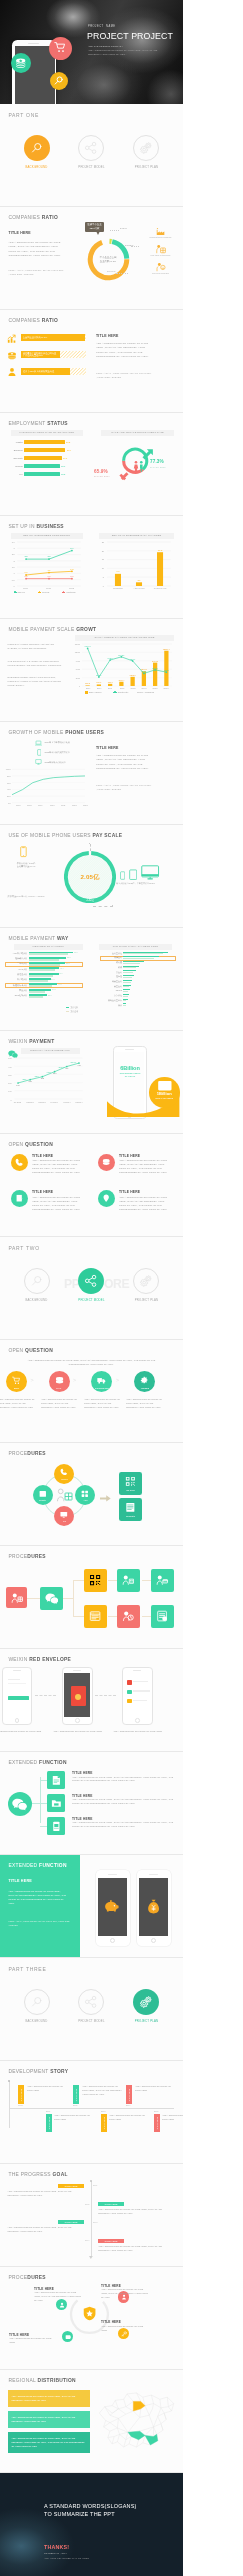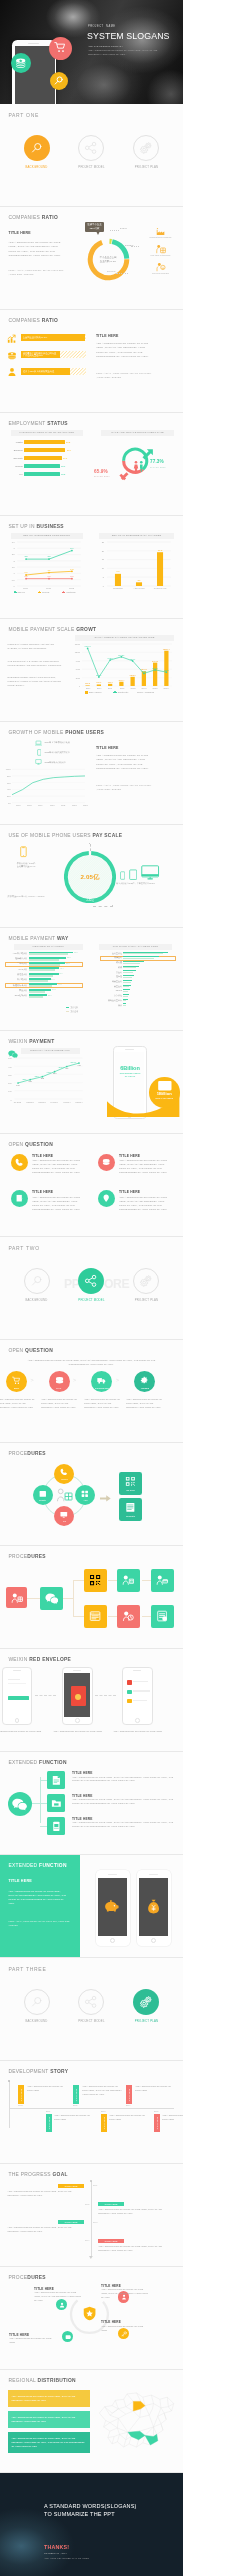--- a/index.html
+++ b/index.html
@@ -47,21 +47,21 @@
   </svg>
 
   <div class="abs" style="left:50px;top:72px;width:18.3px;height:18.3px;border-radius:50%;background:#f5b518"></div>
   <svg class="abs" viewBox="0 0 24 24" style="left:53px;top:75px;width:11.4px;height:11.4px;fill:none;stroke:#fff;stroke-width:2.1;stroke-linecap:round">
     <circle cx="14" cy="9.4" r="5.3"></circle>
       <path d="M10.1 13.4L4.6 19"></path>
   </svg>
   <div class="abs" style="left:88px;top:25px;font-size:2.6px;letter-spacing:0.5px;color:#d4d4d4">
     <span>PROJECT</span>&nbsp;&nbsp;<span>NAME</span>
   </div>
-  <div class="abs" style="left:87px;top:30.5px;font-size:8.8px;letter-spacing:0.1px;color:#fff;font-weight:400">SYSTEM SLOGANS</div>
+  <div class="abs" style="left:87px;top:30.5px;font-size:8.8px;letter-spacing:0.1px;color:#fff;font-weight:400">PROJECT PROJECT</div>
   <div class="abs" style="left:88px;top:45px;font-size:2.1px;letter-spacing:0.2px;color:#c9c9c9">ADD THE PROJECT SUMMARY</div>
   <div class="abs" style="left:88px;top:49px;width:82px;font-size:2.1px;letter-spacing:0.1px;line-height:1.7;color:#a5a5a5">ADD A DESCRIPTION OR PROOF OF TITLE HERE , EXPLAIN AND REPLENISH YOUR POINT OF VIEW .</div>
 </div>
 <div class="slide">
     <div class="h" style="color:#9a9a9a;letter-spacing:0.7px;font-size:5px">PART ONE</div>
     <div class="abs" style="left:23.6px;top:30.5px;width:26px;height:26px;border-radius:50%;background:#f9a825;border:none;display:flex;align-items:center;justify-content:center">
       <svg viewBox="0 0 24 24" style="width:13.7px;height:13.7px;fill:none;stroke:#ffffff;stroke-width:1.6;stroke-linecap:round">
         <circle cx="13.6" cy="9.8" r="5.4"></circle>
         <path d="M9.7 13.7L4.4 19.2"></path>
       </svg>

